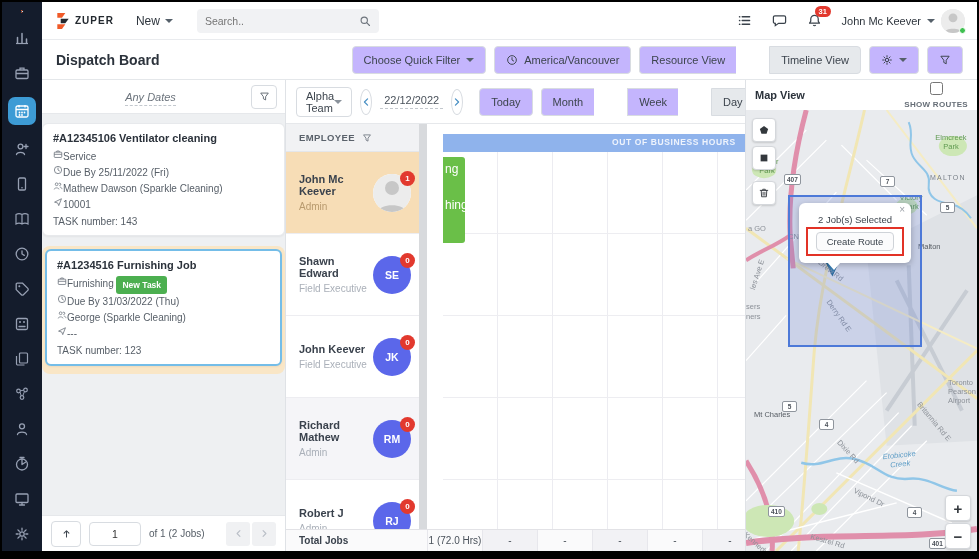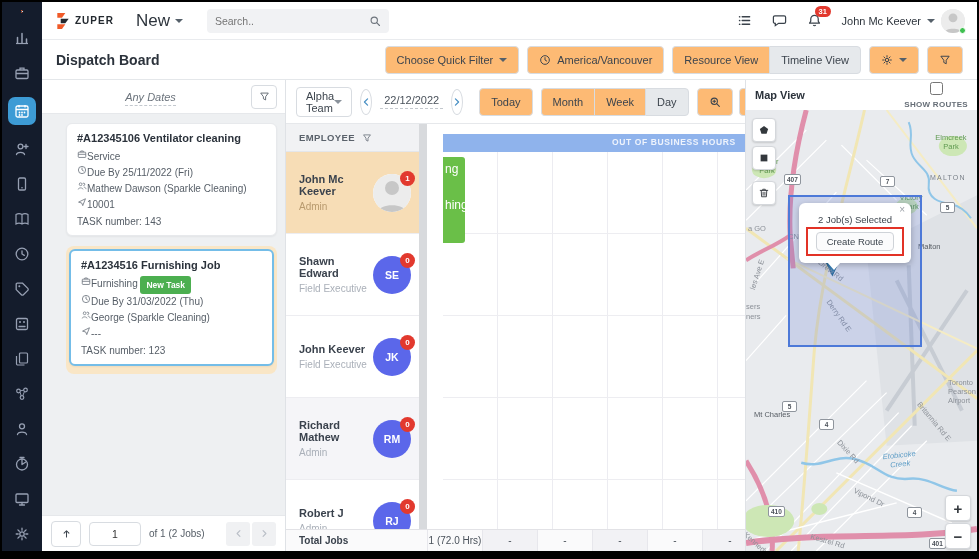--- a/index.html
+++ b/index.html
@@ -14,56 +14,56 @@
   .snav svg { width:16px; height:16px; }
   .snav.active { background:#3d9bd5; color:#fff; border-radius:7px; height:28px; }
 
   
   .main { flex:1; display:flex; flex-direction:column; min-width:0; }
 
   .topbar { height:38px; background:#fff; border-bottom:1px solid #e9ebee; display:flex; align-items:center; padding:0 12px; flex:0 0 38px; }
   .brand { display:flex; align-items:center; gap:5px; margin-right:22px; }
   .brand-mark { width:16px; height:16px; }
   .brand-name { font-size:10px; font-weight:bold; letter-spacing:1px; color:#23292f; }
-  .new-btn { display:flex; align-items:center; gap:5px; font-size:17px; color:#2e353d; margin-right:24px; cursor:pointer; }
+  .new-btn { display:flex; align-items:center; gap:5px; font-size:12px; color:#2e353d; margin-right:24px; cursor:pointer; }
   .caret { width:0; height:0; border-left:4px solid transparent; border-right:4px solid transparent; border-top:4px solid #55606a; display:inline-block; }
   .searchbox { width:182px; height:24px; background:#f1f2f4; border-radius:4px; display:flex; align-items:center; padding:0 8px; }
   .searchbox input { flex:1; border:none; background:transparent; outline:none; font-size:10.5px; color:#444; font-family:inherit; }
   .searchbox svg { width:12px; height:12px; color:#6d747c; }
   .top-right { margin-left:auto; display:flex; align-items:center; gap:20px; }
   .tico { position:relative; color:#3a424b; cursor:pointer; display:flex; }
   .tico svg { width:15px; height:15px; }
   .badge-31 { position:absolute; top:-7px; left:8px; background:#e2392e; color:#fff; font-size:7.5px; font-weight:bold; border-radius:8px; padding:1px 4px; }
   .userbox { display:flex; align-items:center; gap:6px; cursor:pointer; }
   .user-name { font-size:11px; color:#2e353d; }
   .avatar-top { width:24px; height:24px; border-radius:50%; background:#e3e5e8; position:relative; overflow:visible; }
   .avatar-top svg { width:24px; height:24px; border-radius:50%; }
   .status-dot { position:absolute; right:-1px; bottom:-1px; width:7px; height:7px; background:#3fc050; border:1.5px solid #fff; border-radius:50%; }
 
   .pagebar { height:40px; background:#fff; border-bottom:1px solid #e4e7ea; display:flex; align-items:center; padding:0 14px; flex:0 0 40px; }
   .page-title { font-size:14px; font-weight:bold; color:#2b323b; }
   .pb-right { margin-left:auto; display:flex; align-items:center; gap:8px; }
-  .btn { height:28px; border:1px solid #d8dce1; background:#fdba74; border-radius:4px; display:flex; align-items:center; gap:6px; padding:0 11px; font-size:11px; color:#3c444d; cursor:pointer; white-space:nowrap; }
+  .btn { height:28px; border:1px solid #d8dce1; background:#c4b5fd; border-radius:4px; display:flex; align-items:center; gap:6px; padding:0 11px; font-size:11px; color:#3c444d; cursor:pointer; white-space:nowrap; }
   .btn svg { width:12px; height:12px; }
-  .seg { display:flex; }
+  .seg { display:flex;gap:33px; }
   .seg .btn { border-radius:0; border-right-width:0; }
   .seg .btn:first-child { border-radius:4px 0 0 4px; }
   .seg .btn:last-child { border-radius:0 4px 4px 0; border-right-width:1px; }
   .btn.active { background:#e6e9ec; }
 
   .content { flex:1; display:flex; min-height:0; }
 
   
   .jobs-panel { width:244px; flex:0 0 244px; border-right:1px solid #dfe2e6; display:flex; flex-direction:column; background:#eef0f2; min-height:0; }
   .jobs-head { height:34px; background:#fff; border-bottom:1px solid #e6e8eb; display:flex; align-items:center; padding:0 8px; flex:0 0 34px; }
   .anydates { flex:1; text-align:center; font-size:11px; color:#6b737c;font-style:italic; }
   .anydates span { border-bottom:1px dashed #c3c8ce; padding-bottom:2px; cursor:pointer; }
   .filter-sm { width:26px; height:24px; border:1px solid #d8dce1; border-radius:4px; background:#fff; display:flex; align-items:center; justify-content:center; color:#5a626b; cursor:pointer; }
   .filter-sm svg { width:11px; height:11px; }
-  .jobs-list { flex:1; overflow:hidden; padding:9px 8px;margin-left:16px; }
+  .jobs-list { flex:1; overflow:hidden; padding:9px 0; }
   .job-card { background:#fff; border-radius:6px; border:1px solid #e7e9ec; box-shadow:0 1px 2px rgba(0,0,0,.05); padding:8px 10px; margin-bottom:10px; cursor:pointer; }
   .card-pad { background:#f9e6c6; border-radius:8px; padding:3px 3px 8px; }
   .card-pad .job-card { border:2px solid #74bde8; margin-bottom:0; }
   .jc-title { font-size:11px; font-weight:bold; color:#2b323b; margin-bottom:5px; }
   .jc-line { display:flex; align-items:flex-start; gap:0; font-size:10px; color:#565e67; line-height:16px; }
   .jc-line svg { width:10px; height:10px; color:#6b737c; flex:0 0 10px; }
   .jc-task { font-size:10px; color:#565e67; margin-top:3px; }
   .newtask { background:#4caf50; color:#fff; font-size:8.5px; font-weight:bold; border-radius:3px; padding:1px 6px; }
   .jobs-pager { height:36px; background:#fff; border-top:1px solid #e6e8eb; display:flex; align-items:center; gap:8px; padding:0 9px; flex:0 0 36px; }
   .pager-up { width:30px; height:26px; border:1px solid #d8dce1; border-radius:4px; background:#fff; display:flex; align-items:center; justify-content:center; color:#3c444d; cursor:pointer; }

